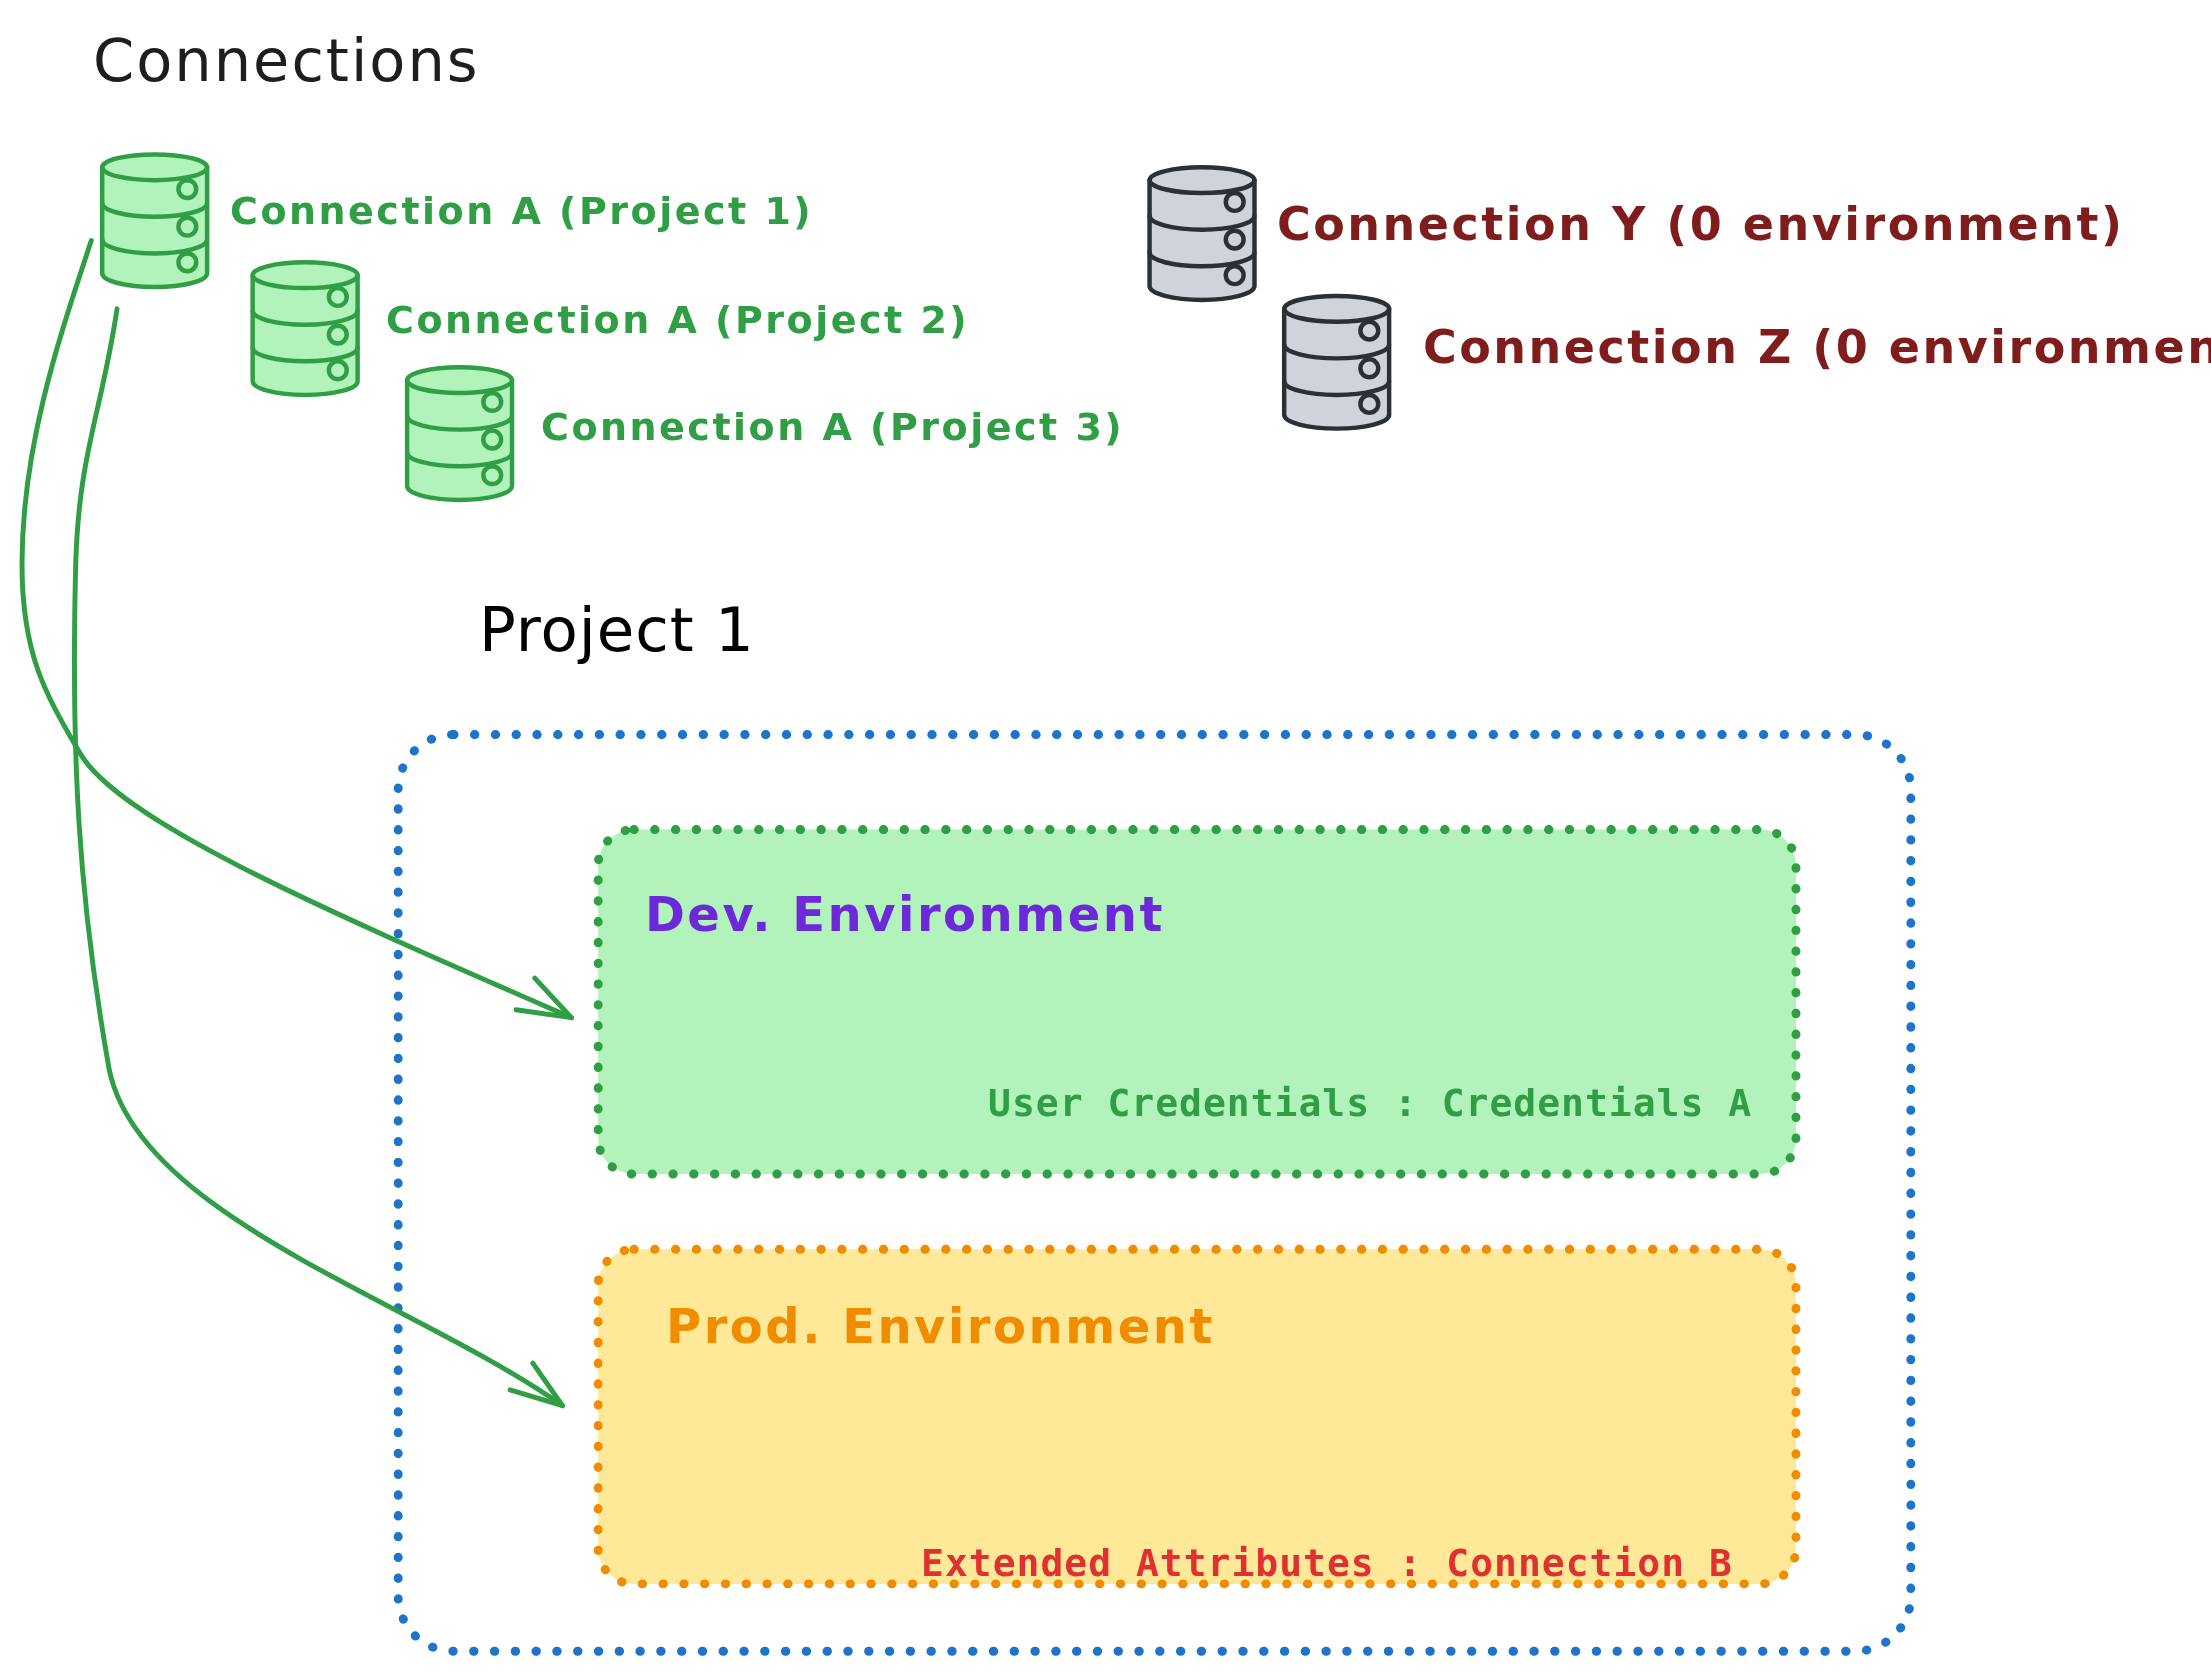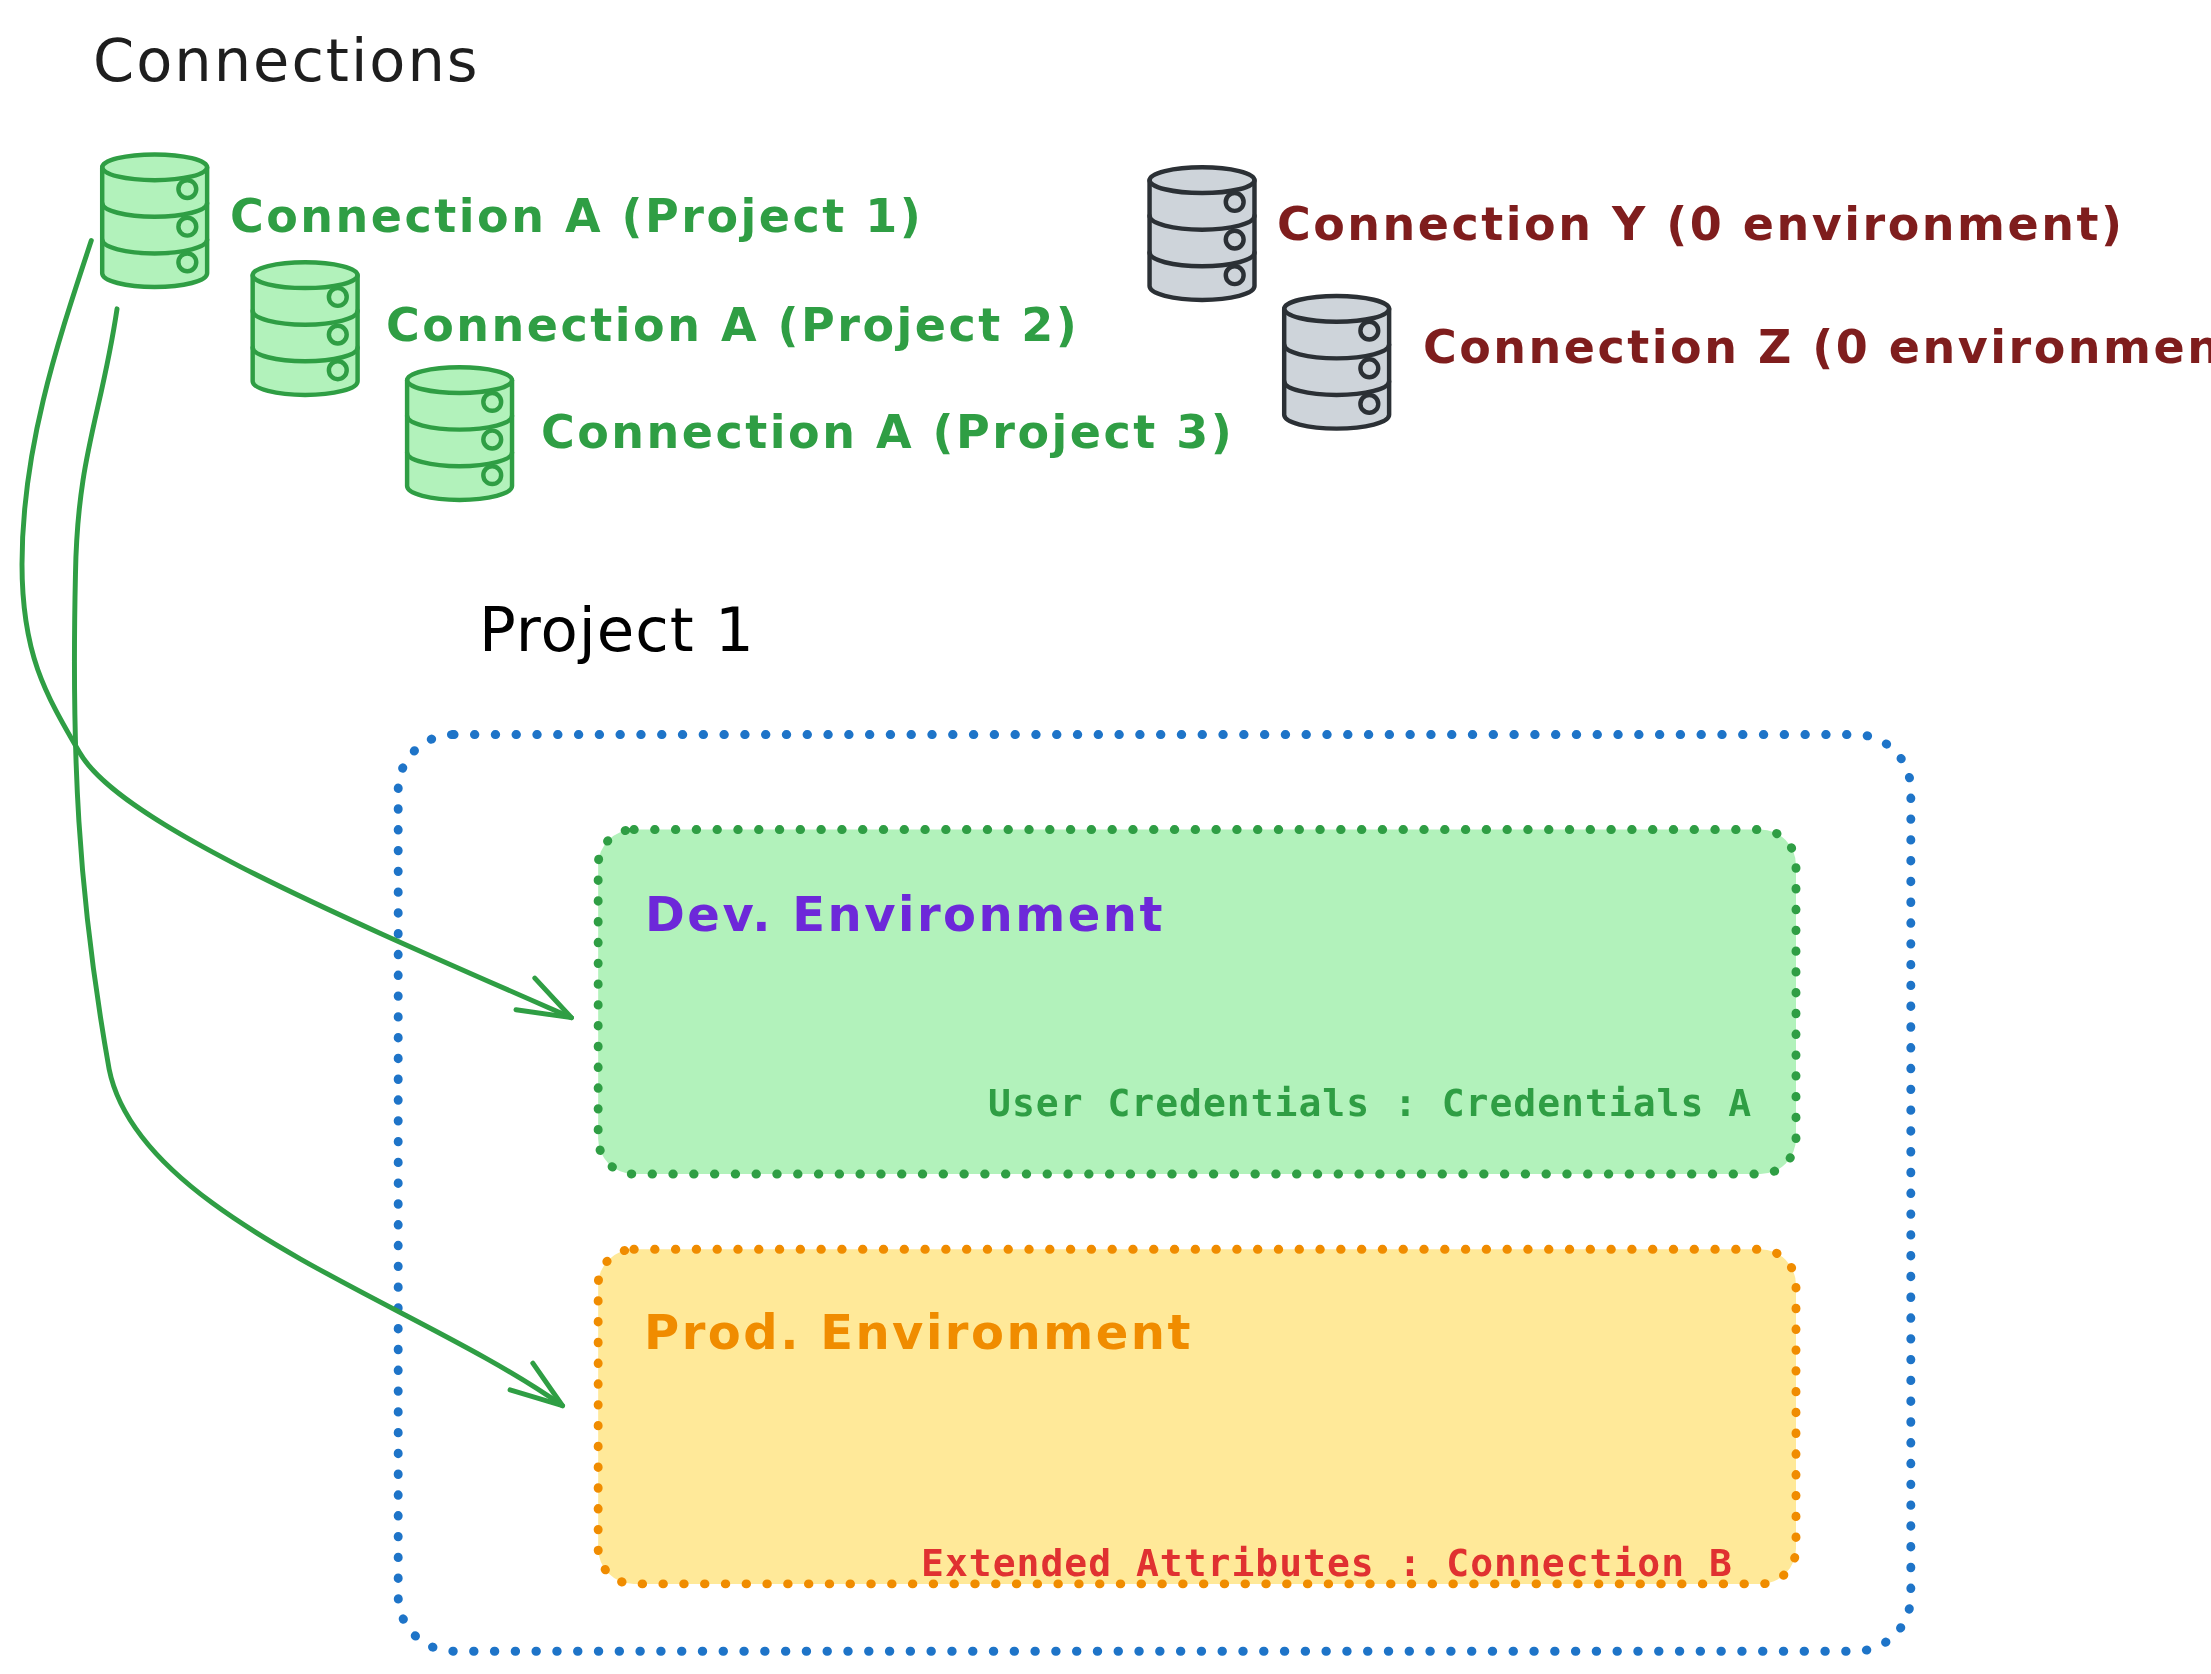--- a/index.html
+++ b/index.html
@@ -9,30 +9,30 @@
     background:#ffffff;
     overflow:hidden;
     font-family:"DejaVu Sans","Liberation Sans",sans-serif;
   }
   .layer{position:absolute;left:0;top:0;}
   .txt{position:absolute;white-space:pre;line-height:1.05;}
   .hand{font-weight:600;letter-spacing:2.5px;}
   .mono{font-family:"DejaVu Sans Mono","Liberation Mono",monospace;font-weight:700;letter-spacing:1px;}
 
   .title-main{left:93px;top:30px;font-size:59px;font-weight:400;color:#1e1e1e;letter-spacing:2px;}
-  .lbl-green{color:#2f9e44;font-size:46px;}
+  .lbl-green{color:#2f9e44;font-size:38px;}
   .lbl-ink{color:#7f1d1d;font-size:46px;}
   .lbl-a1{left:230px;top:192px;}
   .lbl-a2{left:386px;top:301px;text-align:center;}
   .lbl-a3{left:541px;top:408px;}
   .lbl-y{left:1277px;top:200px;}
   .lbl-z{left:1423px;top:323px;}
   .title-project{left:479px;top:598px;font-size:61px;font-weight:400;color:#000000;letter-spacing:1px;}
   .env-dev-name{left:645px;top:889px;font-size:48px;color:#6d28d9;}
-  .env-prod-name{left:644px;top:1301px;font-size:48px;color:#f08c00;margin-top:6px;}
+  .env-prod-name{left:666px;top:1301px;font-size:48px;color:#f08c00;}
   .dev-cred{left:988px;top:1084px;font-size:38px;color:#2f9e44;}
   .prod-cred{left:921px;top:1441px;font-size:38px;color:#e03131;line-height:49px;}
 
   
   .db-green{--db-fill:#b2f2bb;--db-stroke:#2f9e44;}
   .db-gray{--db-fill:#ced4da;--db-stroke:#2b3035;}
   .db-body{fill:var(--db-fill);}
   .db-line{fill:none;stroke:var(--db-stroke);stroke-width:4.5;stroke-linecap:round;}
 
   .dotted{fill:none;stroke-width:9;stroke-linecap:round;stroke-dasharray:0.5 20.5;}

